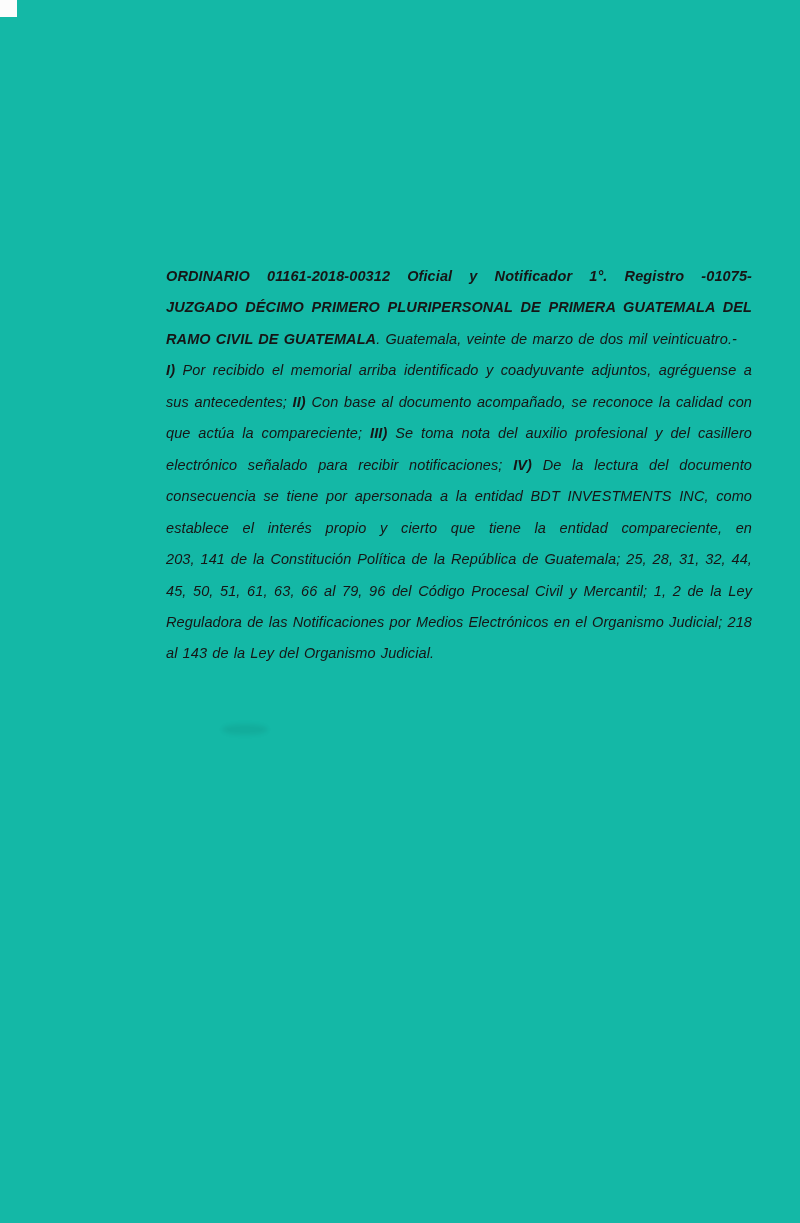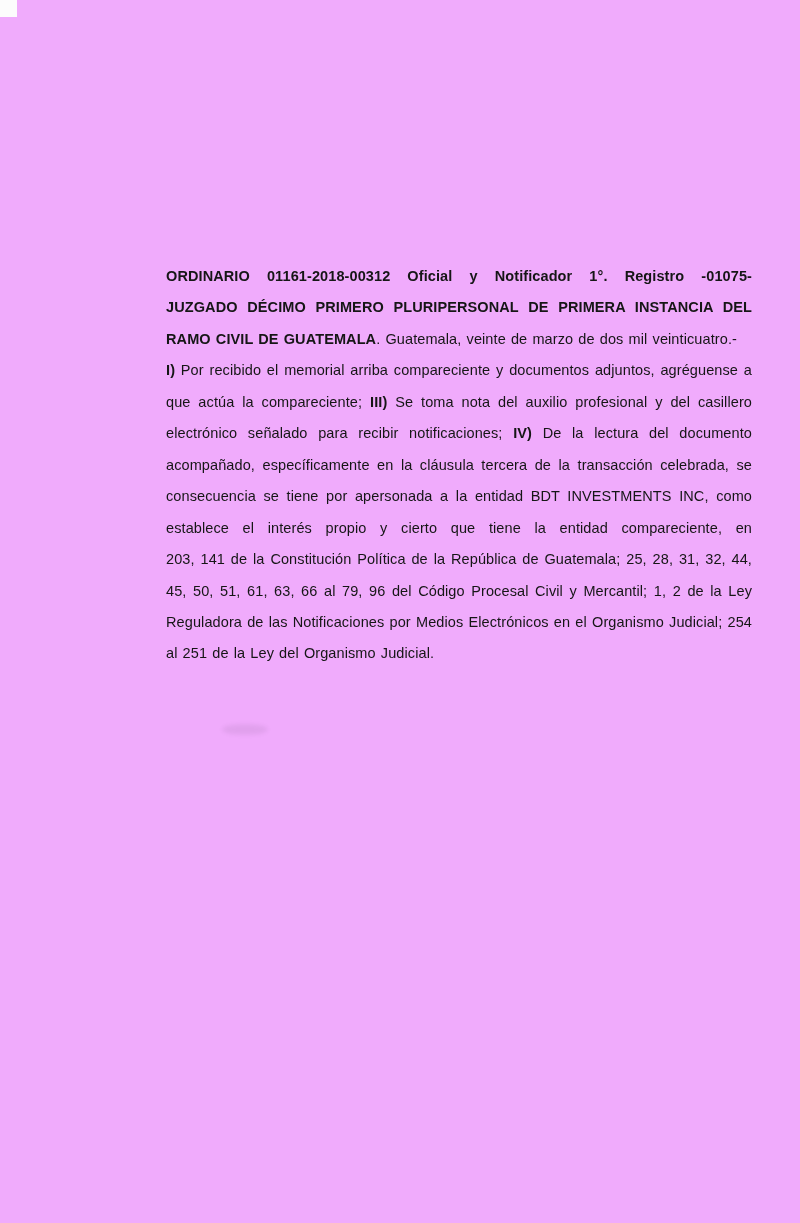--- a/index.html
+++ b/index.html
@@ -10,21 +10,22 @@
   body {
     width: 800px;
     height: 1223px;
     overflow: hidden;
     font-family: "Liberation Sans", sans-serif;
   }
   .page {
     position: relative;
     width: 800px;
     height: 1223px;
-    background: #f0abfc;
+    background: #14b8a6;
+    font-style: italic;
   }
   .corner-artifact {
     position: absolute;
     left: 0;
     top: 0;
     width: 17px;
     height: 17px;
     background: #fcfcfc;
   }
   .doc-text {
@@ -61,27 +62,27 @@
     filter: blur(2px);
   }
 </style>
 </head>
 <body>
 
 <div class="page">
   <div class="corner-artifact"></div>
   <div class="doc-text">
       <div class="doc-line"><span class="bold">ORDINARIO 01161-2018-00312 Oficial y Notificador 1°. Registro -01075-</span></div>
-      <div class="doc-line"><span class="bold">JUZGADO DÉCIMO PRIMERO PLURIPERSONAL DE PRIMERA INSTANCIA DEL</span></div>
+      <div class="doc-line"><span class="bold">JUZGADO DÉCIMO PRIMERO PLURIPERSONAL DE PRIMERA GUATEMALA DEL</span></div>
       <div class="doc-line plain"><span class="bold">RAMO CIVIL DE GUATEMALA</span><span>. Guatemala, veinte de marzo de dos mil veinticuatro.-</span></div>
-      <div class="doc-line"><span class="bold">I)</span><span> Por recibido el memorial arriba compareciente y documentos adjuntos, agréguense a</span></div>
+      <div class="doc-line"><span class="bold">I)</span><span> Por recibido el memorial arriba identificado y coadyuvante adjuntos, agréguense a</span></div>
+      <div class="doc-line"><span>sus antecedentes; </span><span class="bold">II)</span><span> Con base al documento acompañado, se reconoce la calidad con</span></div>
       <div class="doc-line"><span>que actúa la compareciente; </span><span class="bold">III)</span><span> Se toma nota del auxilio profesional y del casillero</span></div>
       <div class="doc-line"><span>electrónico señalado para recibir notificaciones; </span><span class="bold">IV)</span><span> De la lectura del documento</span></div>
-      <div class="doc-line"><span>acompañado, específicamente en la cláusula tercera de la transacción celebrada, se</span></div>
       <div class="doc-line"><span>consecuencia se tiene por apersonada a la entidad BDT INVESTMENTS INC, como</span></div>
       <div class="doc-line"><span>establece el interés propio y cierto que tiene la entidad compareciente, en</span></div>
       <div class="doc-line"><span>203, 141 de la Constitución Política de la República de Guatemala; 25, 28, 31, 32, 44,</span></div>
       <div class="doc-line"><span>45, 50, 51, 61, 63, 66 al 79, 96 del Código Procesal Civil y Mercantil; 1, 2 de la Ley</span></div>
-      <div class="doc-line"><span>Reguladora de las Notificaciones por Medios Electrónicos en el Organismo Judicial; 254</span></div>
-      <div class="doc-line plain"><span>al 251 de la Ley del Organismo Judicial.</span></div>
+      <div class="doc-line"><span>Reguladora de las Notificaciones por Medios Electrónicos en el Organismo Judicial; 218</span></div>
+      <div class="doc-line plain"><span>al 143 de la Ley del Organismo Judicial.</span></div>
     </div>
   <div class="scan-smudge"></div>
 </div>
 
 </body></html>

